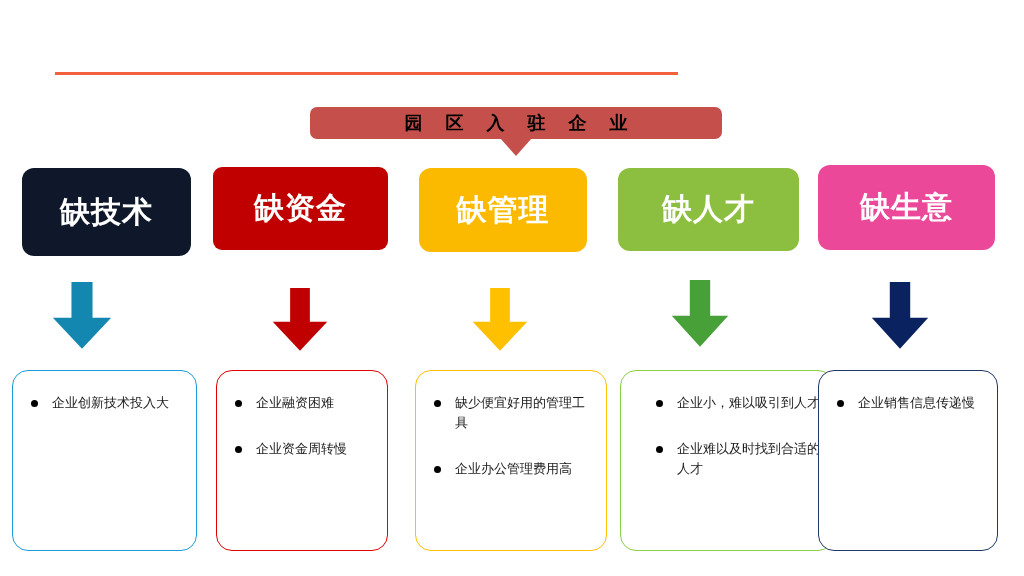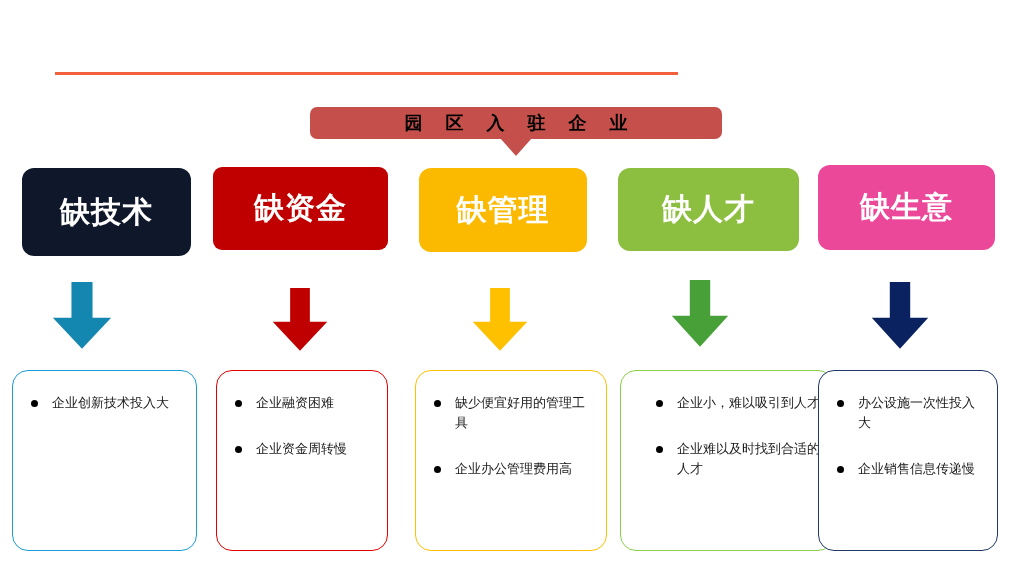--- a/index.html
+++ b/index.html
@@ -243,21 +243,17 @@
     </div>
     <div class="arrow" style="left: 870px; top: 282px; width: 60px; height: 68px;">
       <svg width="60" height="68" viewBox="0 0 100 110" preserveAspectRatio="none">
         <polygon points="33,0 67,0 67,58 97,58 50,108 3,58 33,58" fill="#0A2260"></polygon>
       </svg>
     </div>
     <div class="bullet-box" style="left: 818px; width: 180px; border-color: rgb(31, 56, 100);">
       <ul class="bullet-list">
         <li class="bullet-item">
           <span class="bullet-dot"></span>
-          <span class="bullet-text">办公设施一次性投入大</span>
-        </li>
-        <li class="bullet-item">
-          <span class="bullet-dot"></span>
           <span class="bullet-text">企业销售信息传递慢</span>
         </li>
       </ul>
     </div>
   </div>
 
 </body></html>

